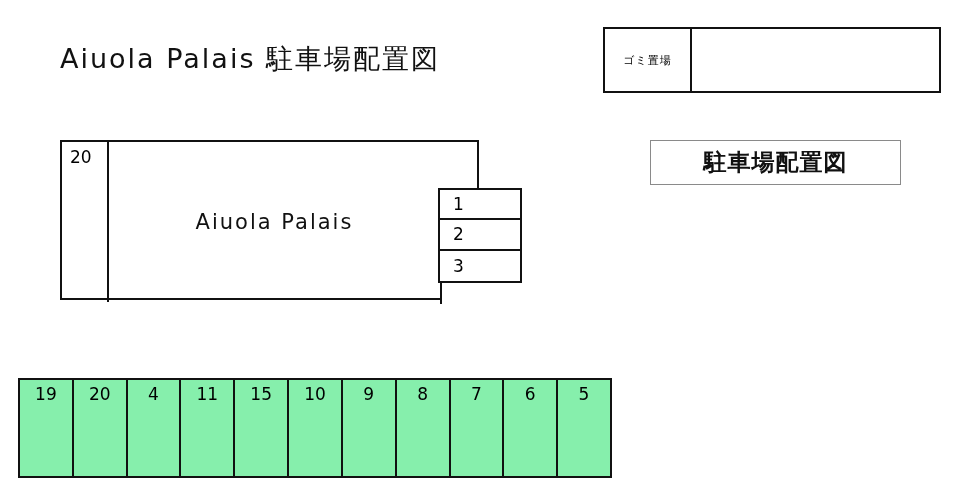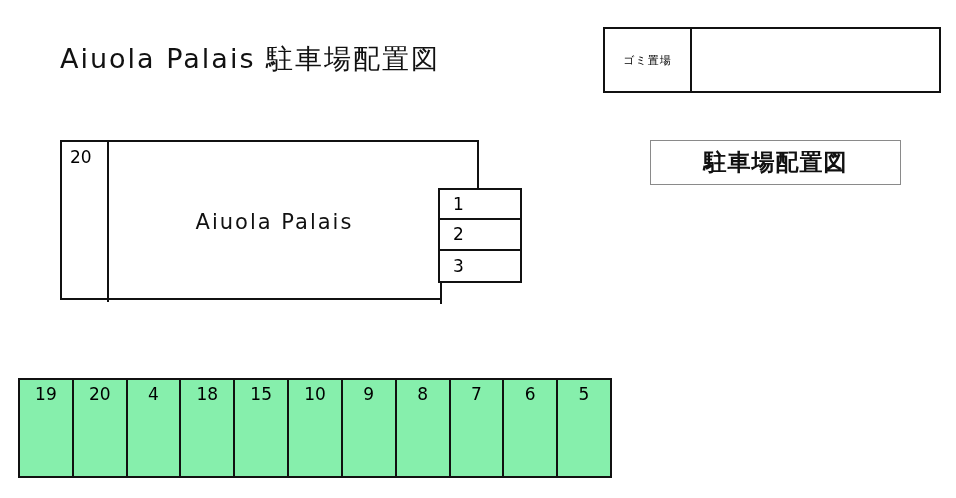--- a/index.html
+++ b/index.html
@@ -241,21 +241,21 @@
   <div class="stall">
       <span class="stall-num">19</span>
     </div>
   <div class="stall">
       <span class="stall-num">20</span>
     </div>
   <div class="stall">
       <span class="stall-num">4</span>
     </div>
   <div class="stall">
-      <span class="stall-num">18</span>
+      <span class="stall-num">11</span>
     </div>
   <div class="stall">
       <span class="stall-num">15</span>
     </div>
   <div class="stall">
       <span class="stall-num">10</span>
     </div>
   <div class="stall">
       <span class="stall-num">9</span>
     </div>

